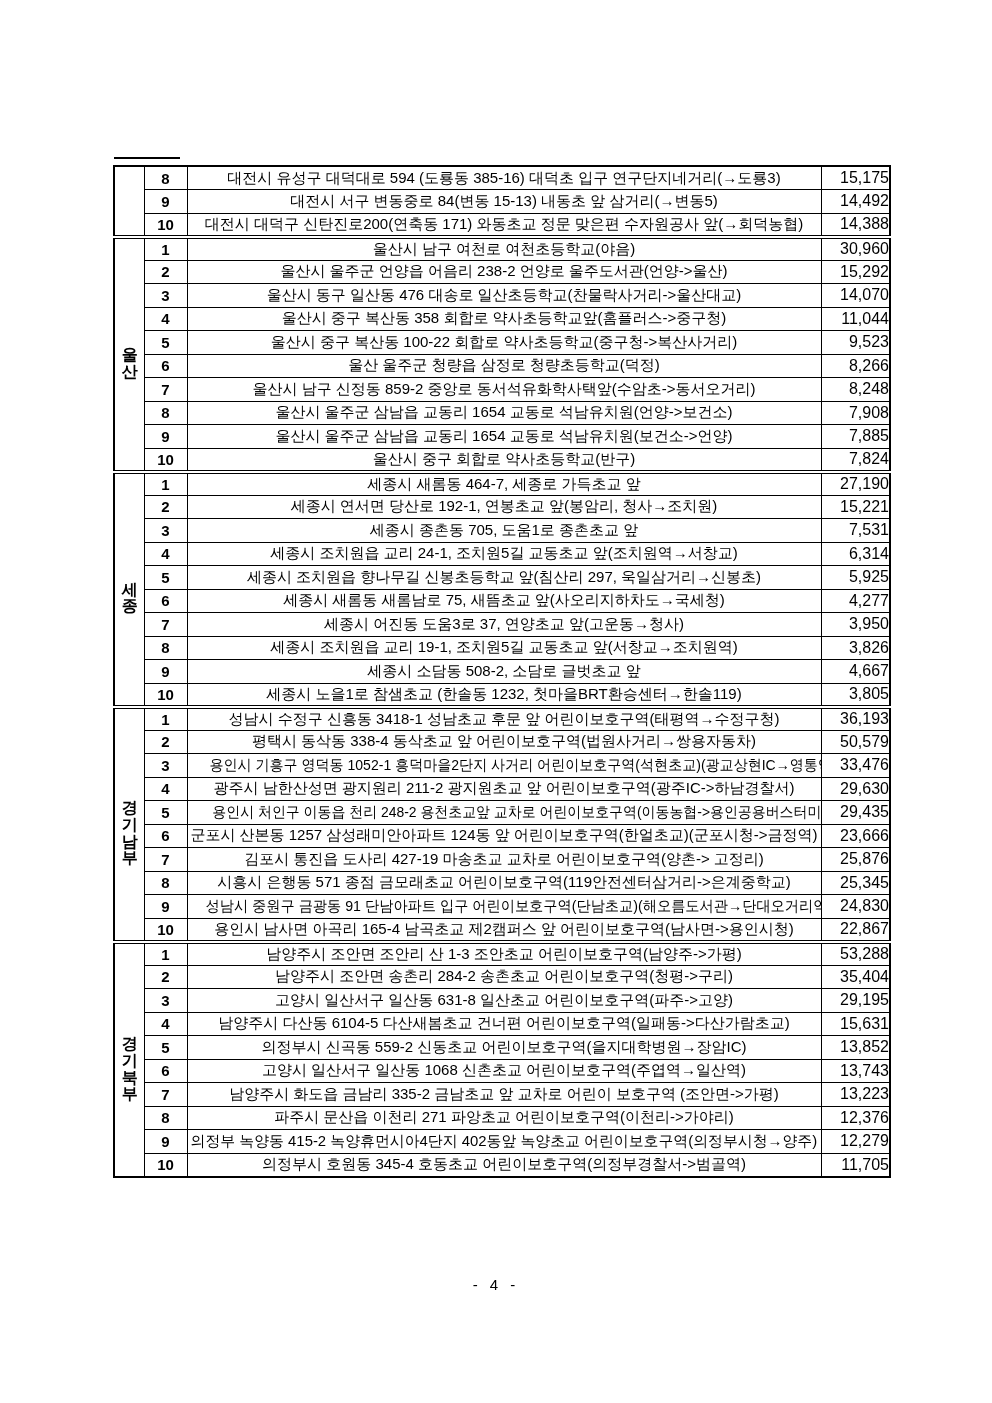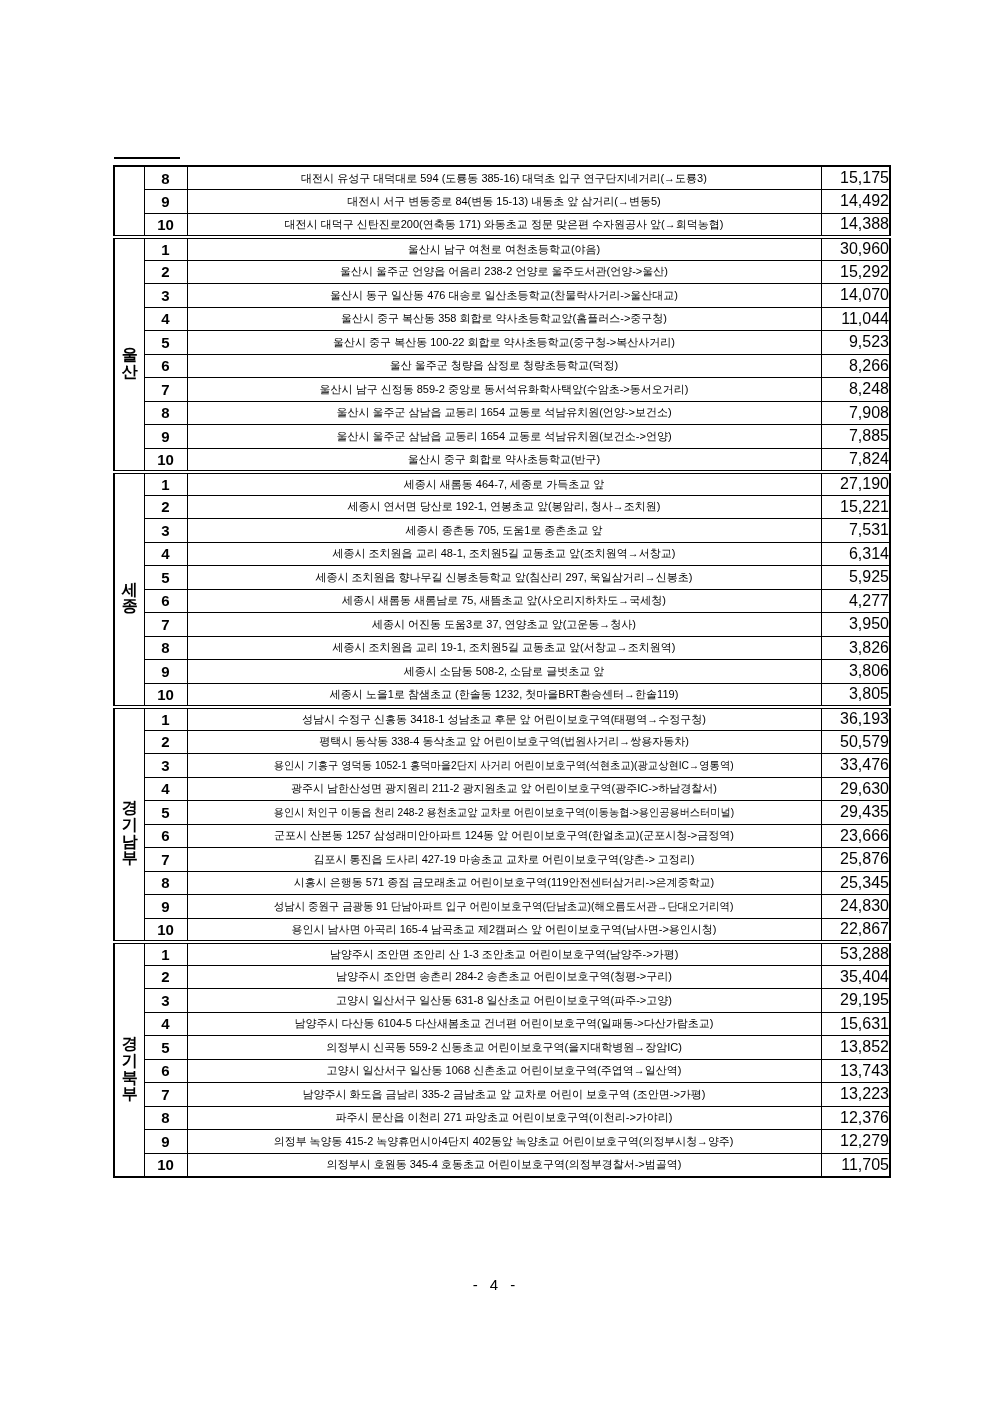--- a/index.html
+++ b/index.html
@@ -51,21 +51,21 @@
     letter-spacing: 1px;
     line-height: 1.05;
   }
   td.rank-cell {
     text-align: center;
     font-weight: bold;
     font-size: 15px;
   }
   td.desc-cell {
     text-align: center;
-    font-size: 11px;
+    font-size: 15px;
   }
   td.desc-cell .fit {
     display: inline-block;
     white-space: nowrap;
     transform-origin: 50% 50%;
   }
   td.count-cell {
     text-align: right;
     font-size: 16px;
     padding-right: 5px;
@@ -173,21 +173,21 @@
           <td class="desc-cell"><span class="fit">세종시 연서면 당산로 192-1, 연봉초교 앞(봉암리, 청사→조치원)</span></td>
           <td class="count-cell">15,221</td>
         </tr>
         <tr>
           <td class="rank-cell">3</td>
           <td class="desc-cell"><span class="fit">세종시 종촌동 705, 도움1로 종촌초교 앞</span></td>
           <td class="count-cell">7,531</td>
         </tr>
         <tr>
           <td class="rank-cell">4</td>
-          <td class="desc-cell"><span class="fit">세종시 조치원읍 교리 48-1, 조치원5길 교동초교 앞(조치원역→서창교)</span></td>
+          <td class="desc-cell"><span class="fit">세종시 조치원읍 교리 24-1, 조치원5길 교동초교 앞(조치원역→서창교)</span></td>
           <td class="count-cell">6,314</td>
         </tr>
         <tr>
           <td class="rank-cell">5</td>
           <td class="desc-cell"><span class="fit">세종시 조치원읍 향나무길 신봉초등학교 앞(침산리 297, 욱일삼거리→신봉초)</span></td>
           <td class="count-cell">5,925</td>
         </tr>
         <tr>
           <td class="rank-cell">6</td>
           <td class="desc-cell"><span class="fit">세종시 새롬동 새롬남로 75, 새뜸초교 앞(사오리지하차도→국세청)</span></td>
@@ -199,21 +199,21 @@
           <td class="count-cell">3,950</td>
         </tr>
         <tr>
           <td class="rank-cell">8</td>
           <td class="desc-cell"><span class="fit">세종시 조치원읍 교리 19-1, 조치원5길 교동초교 앞(서창교→조치원역)</span></td>
           <td class="count-cell">3,826</td>
         </tr>
         <tr>
           <td class="rank-cell">9</td>
           <td class="desc-cell"><span class="fit">세종시 소담동 508-2, 소담로 글벗초교 앞</span></td>
-          <td class="count-cell">3,806</td>
+          <td class="count-cell">4,667</td>
         </tr>
         <tr>
           <td class="rank-cell">10</td>
           <td class="desc-cell"><span class="fit">세종시 노을1로 참샘초교 (한솔동 1232, 첫마을BRT환승센터→한솔119)</span></td>
           <td class="count-cell">3,805</td>
         </tr>
         <tr class="section-start">
           <td class="region-cell" rowspan="10"><span>경기남부</span></td>
           <td class="rank-cell">1</td>
           <td class="desc-cell"><span class="fit">성남시 수정구 신흥동 3418-1 성남초교 후문 앞 어린이보호구역(태평역→수정구청)</span></td>

